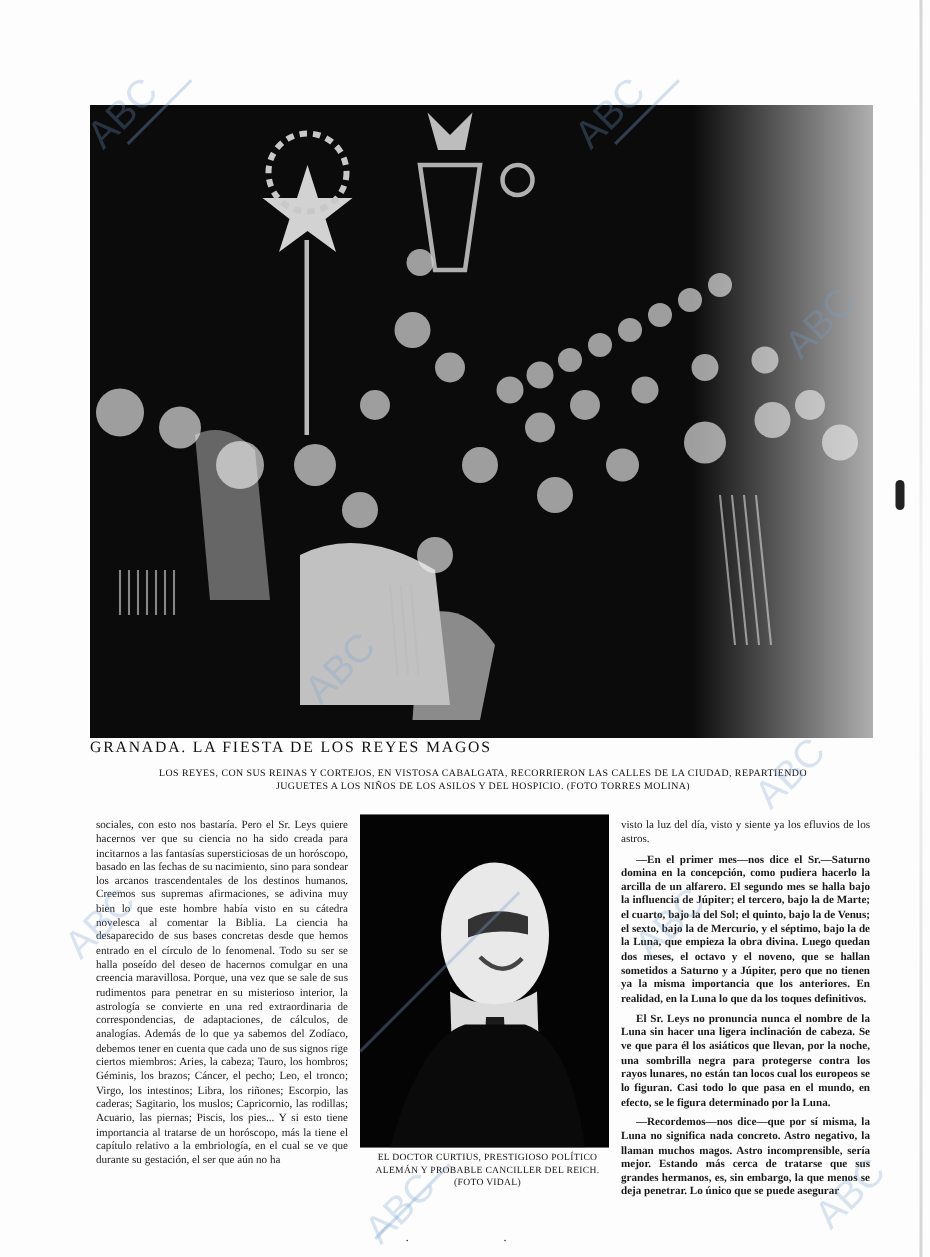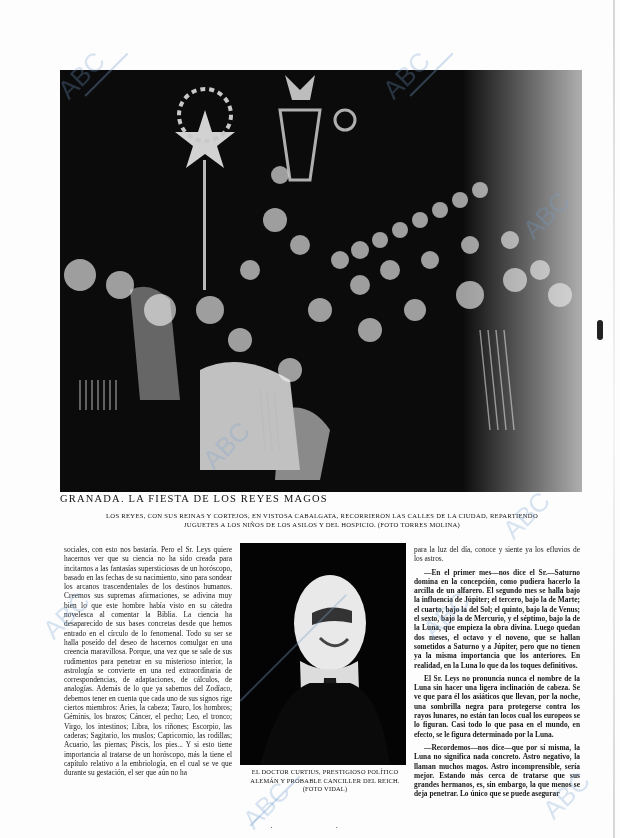--- a/index.html
+++ b/index.html
@@ -123,21 +123,21 @@
       <path d="M72,70 Q90,60 112,68 L112,80 Q90,75 72,82 Z" fill="#333"></path>
       <path d="M80,95 Q95,110 108,96" stroke="#444" stroke-width="3" fill="none"></path>
       <path d="M60,118 Q90,135 118,118 L120,180 Q95,170 62,180 Z" fill="#dcdcdc"></path>
       <path d="M84,135 L96,135 L98,180 L82,180 Z" fill="#1a1a1a"></path>
       <path d="M20,222 Q40,150 70,140 L110,140 Q140,150 150,222 Z" fill="#0a0a0a"></path>
     </svg>
   </div>
   <div class="portrait-caption">EL DOCTOR CURTIUS, PRESTIGIOSO POLÍTICO ALEMÁN Y PROBABLE CANCILLER DEL REICH. (FOTO VIDAL)</div>
 
   <div class="col col-right">
-    <p>para la luz del día, conoce y siente ya los efluvios de los astros.</p>
+    <p>visto la luz del día, visto y siente ya los efluvios de los astros.</p>
     <p class="indent">—En el primer mes—nos dice el Sr.—Saturno domina en la concepción, como pudiera hacerlo la arcilla de un alfarero. El segundo mes se halla bajo la influencia de Júpiter; el tercero, bajo la de Marte; el cuarto, bajo la del Sol; el quinto, bajo la de Venus; el sexto, bajo la de Mercurio, y el séptimo, bajo la de la Luna, que empieza la obra divina. Luego quedan dos meses, el octavo y el noveno, que se hallan sometidos a Saturno y a Júpiter, pero que no tienen ya la misma importancia que los anteriores. En realidad, en la Luna lo que da los toques definitivos.</p>
     <p class="indent">El Sr. Leys no pronuncia nunca el nombre de la Luna sin hacer una ligera inclinación de cabeza. Se ve que para él los asiáticos que llevan, por la noche, una sombrilla negra para protegerse contra los rayos lunares, no están tan locos cual los europeos se lo figuran. Casi todo lo que pasa en el mundo, en efecto, se le figura determinado por la Luna.</p>
     <p class="indent">—Recordemos—nos dice—que por sí misma, la Luna no significa nada concreto. Astro negativo, la llaman muchos magos. Astro incomprensible, sería mejor. Estando más cerca de tratarse que sus grandes hermanos, es, sin embargo, la que menos se deja penetrar. Lo único que se puede asegurar</p>
   </div>
 
   <div class="page-marks">·  ·</div>
 
   <div class="watermark" style="left:55px;top:60px;">ABC</div>
   <div class="watermark" style="left:380px;top:60px;">ABC</div>
   <div class="watermark" style="left:520px;top:200px;">ABC</div>

